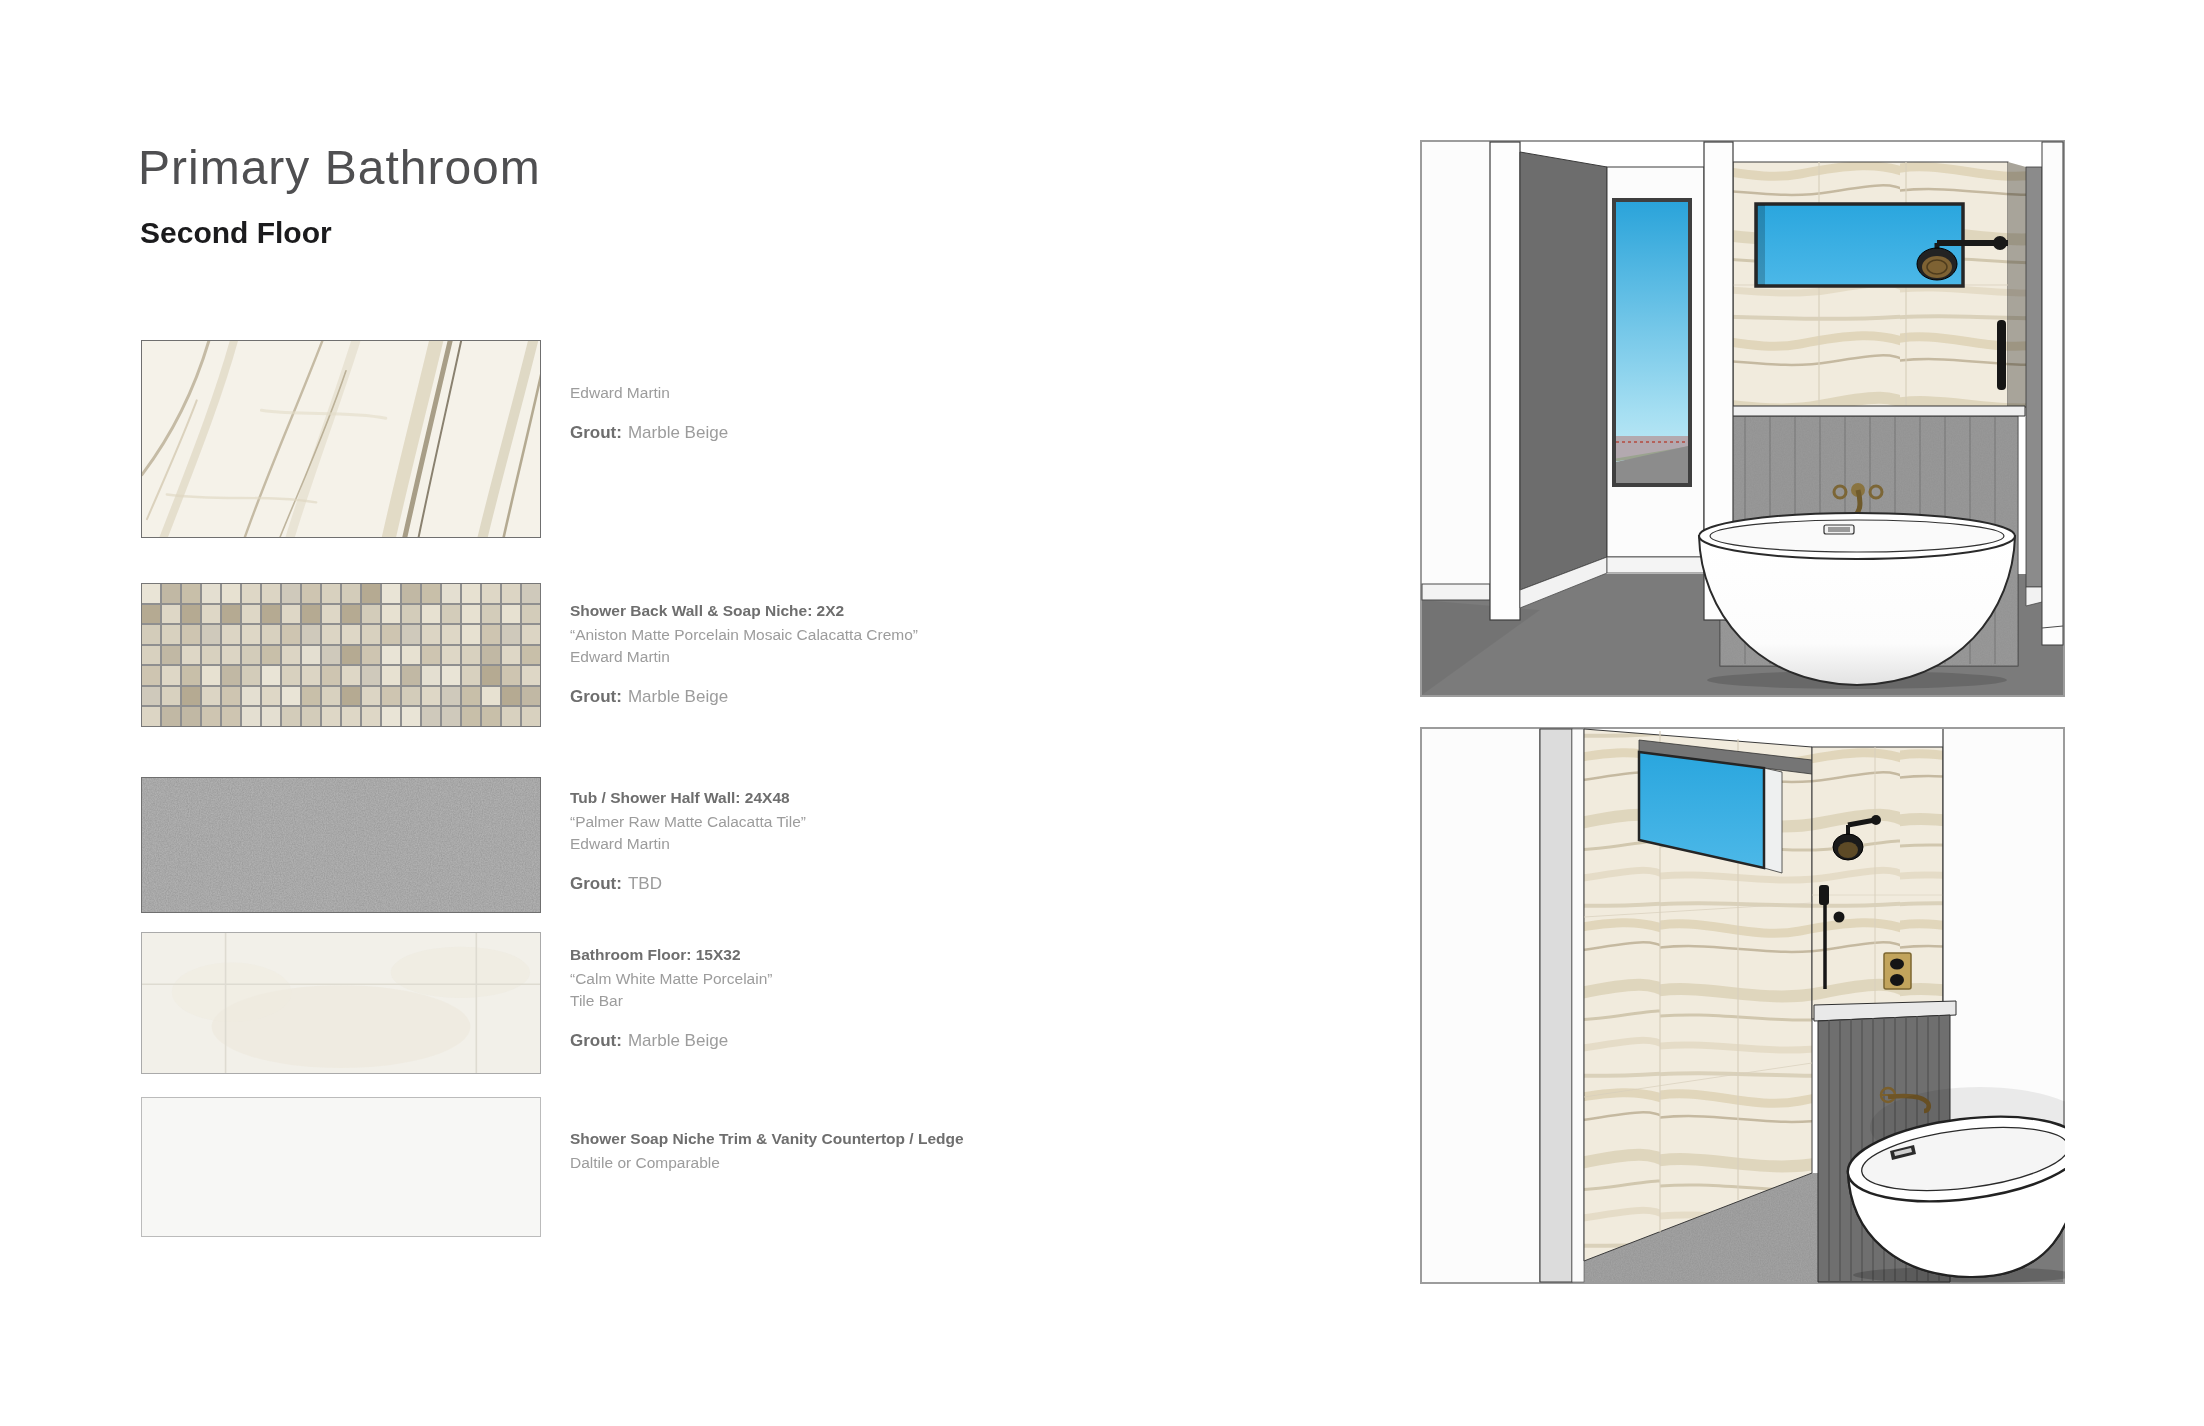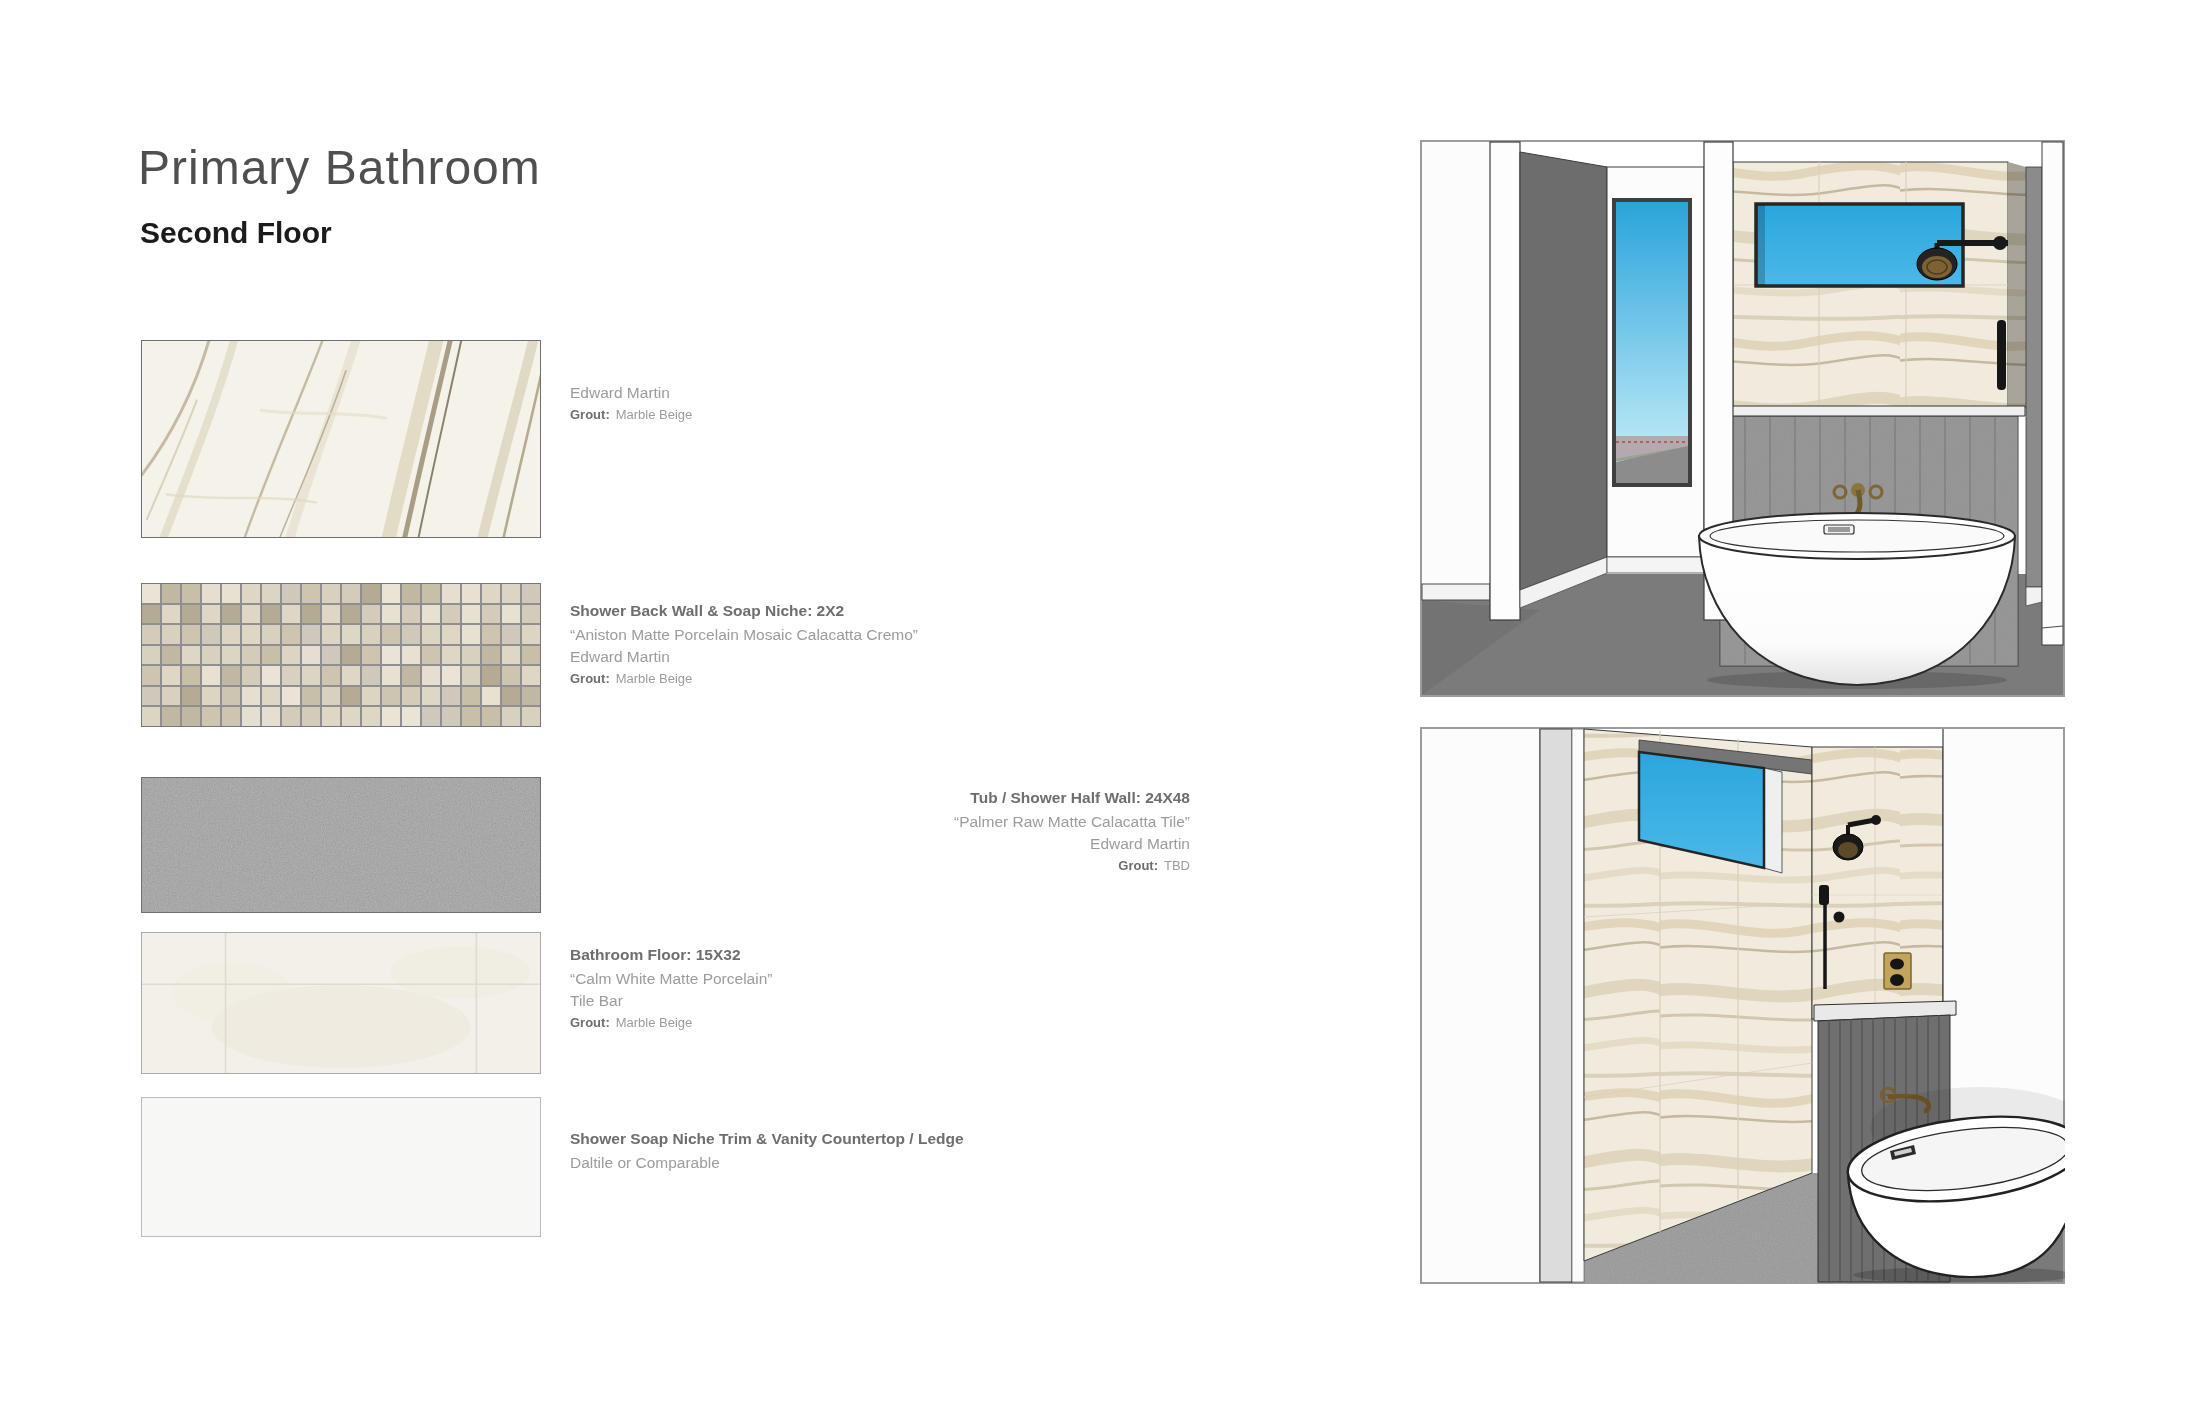--- a/index.html
+++ b/index.html
@@ -18,24 +18,24 @@
   .s2{top:583px;height:144px;border:1px solid #777777;background:#8f8f8f;}
   .s3{top:777px;height:136px;border:1px solid #6f6f6f;}
   .s4{top:932px;height:142px;border:1px solid #aaaaaa;}
   .s5{top:1097px;height:140px;border:1px solid #bbbbbb;background:#f7f7f5;}
 
   .mosaic-grid{display:grid;width:100%;height:100%;box-sizing:border-box;
                grid-template-columns:repeat(20,1fr);grid-template-rows:repeat(7,1fr);
                gap:2px;background:#8f8f8f;}
 
   .mat{position:absolute;left:570px;width:620px;}
-  .t1{top:382px;} .t2{top:600px;} .t3{top:787px;text-align:right;} .t4{top:944px;} .t5{top:1128px;}
+  .t1{top:382px;} .t2{top:600px;} .t3{top:787px;} .t4{top:944px;} .t5{top:1128px;}
   .mat-title{font-size:15.5px;font-weight:700;color:#6e6e6e;line-height:22px;margin-bottom:2px;}
   .mat-line{font-size:15.5px;color:#9c9c9c;line-height:22px;}
-  .mat-grout{font-size:13px;line-height:22px;color:#9c9c9c;}
+  .mat-grout{margin-top:18px;font-size:17px;line-height:22px;color:#9c9c9c;}
   .mat-grout b{font-weight:700;color:#6e6e6e;margin-right:6px;}
 
   
   .render{position:absolute;left:1420px;width:645px;height:557px;}
   .render svg{display:block;width:100%;height:100%;}
   .r1{top:140px;} .r2{top:727px;}
 
   .hidden-defs{position:absolute;width:0;height:0;overflow:hidden;}
 </style>
 </head>

